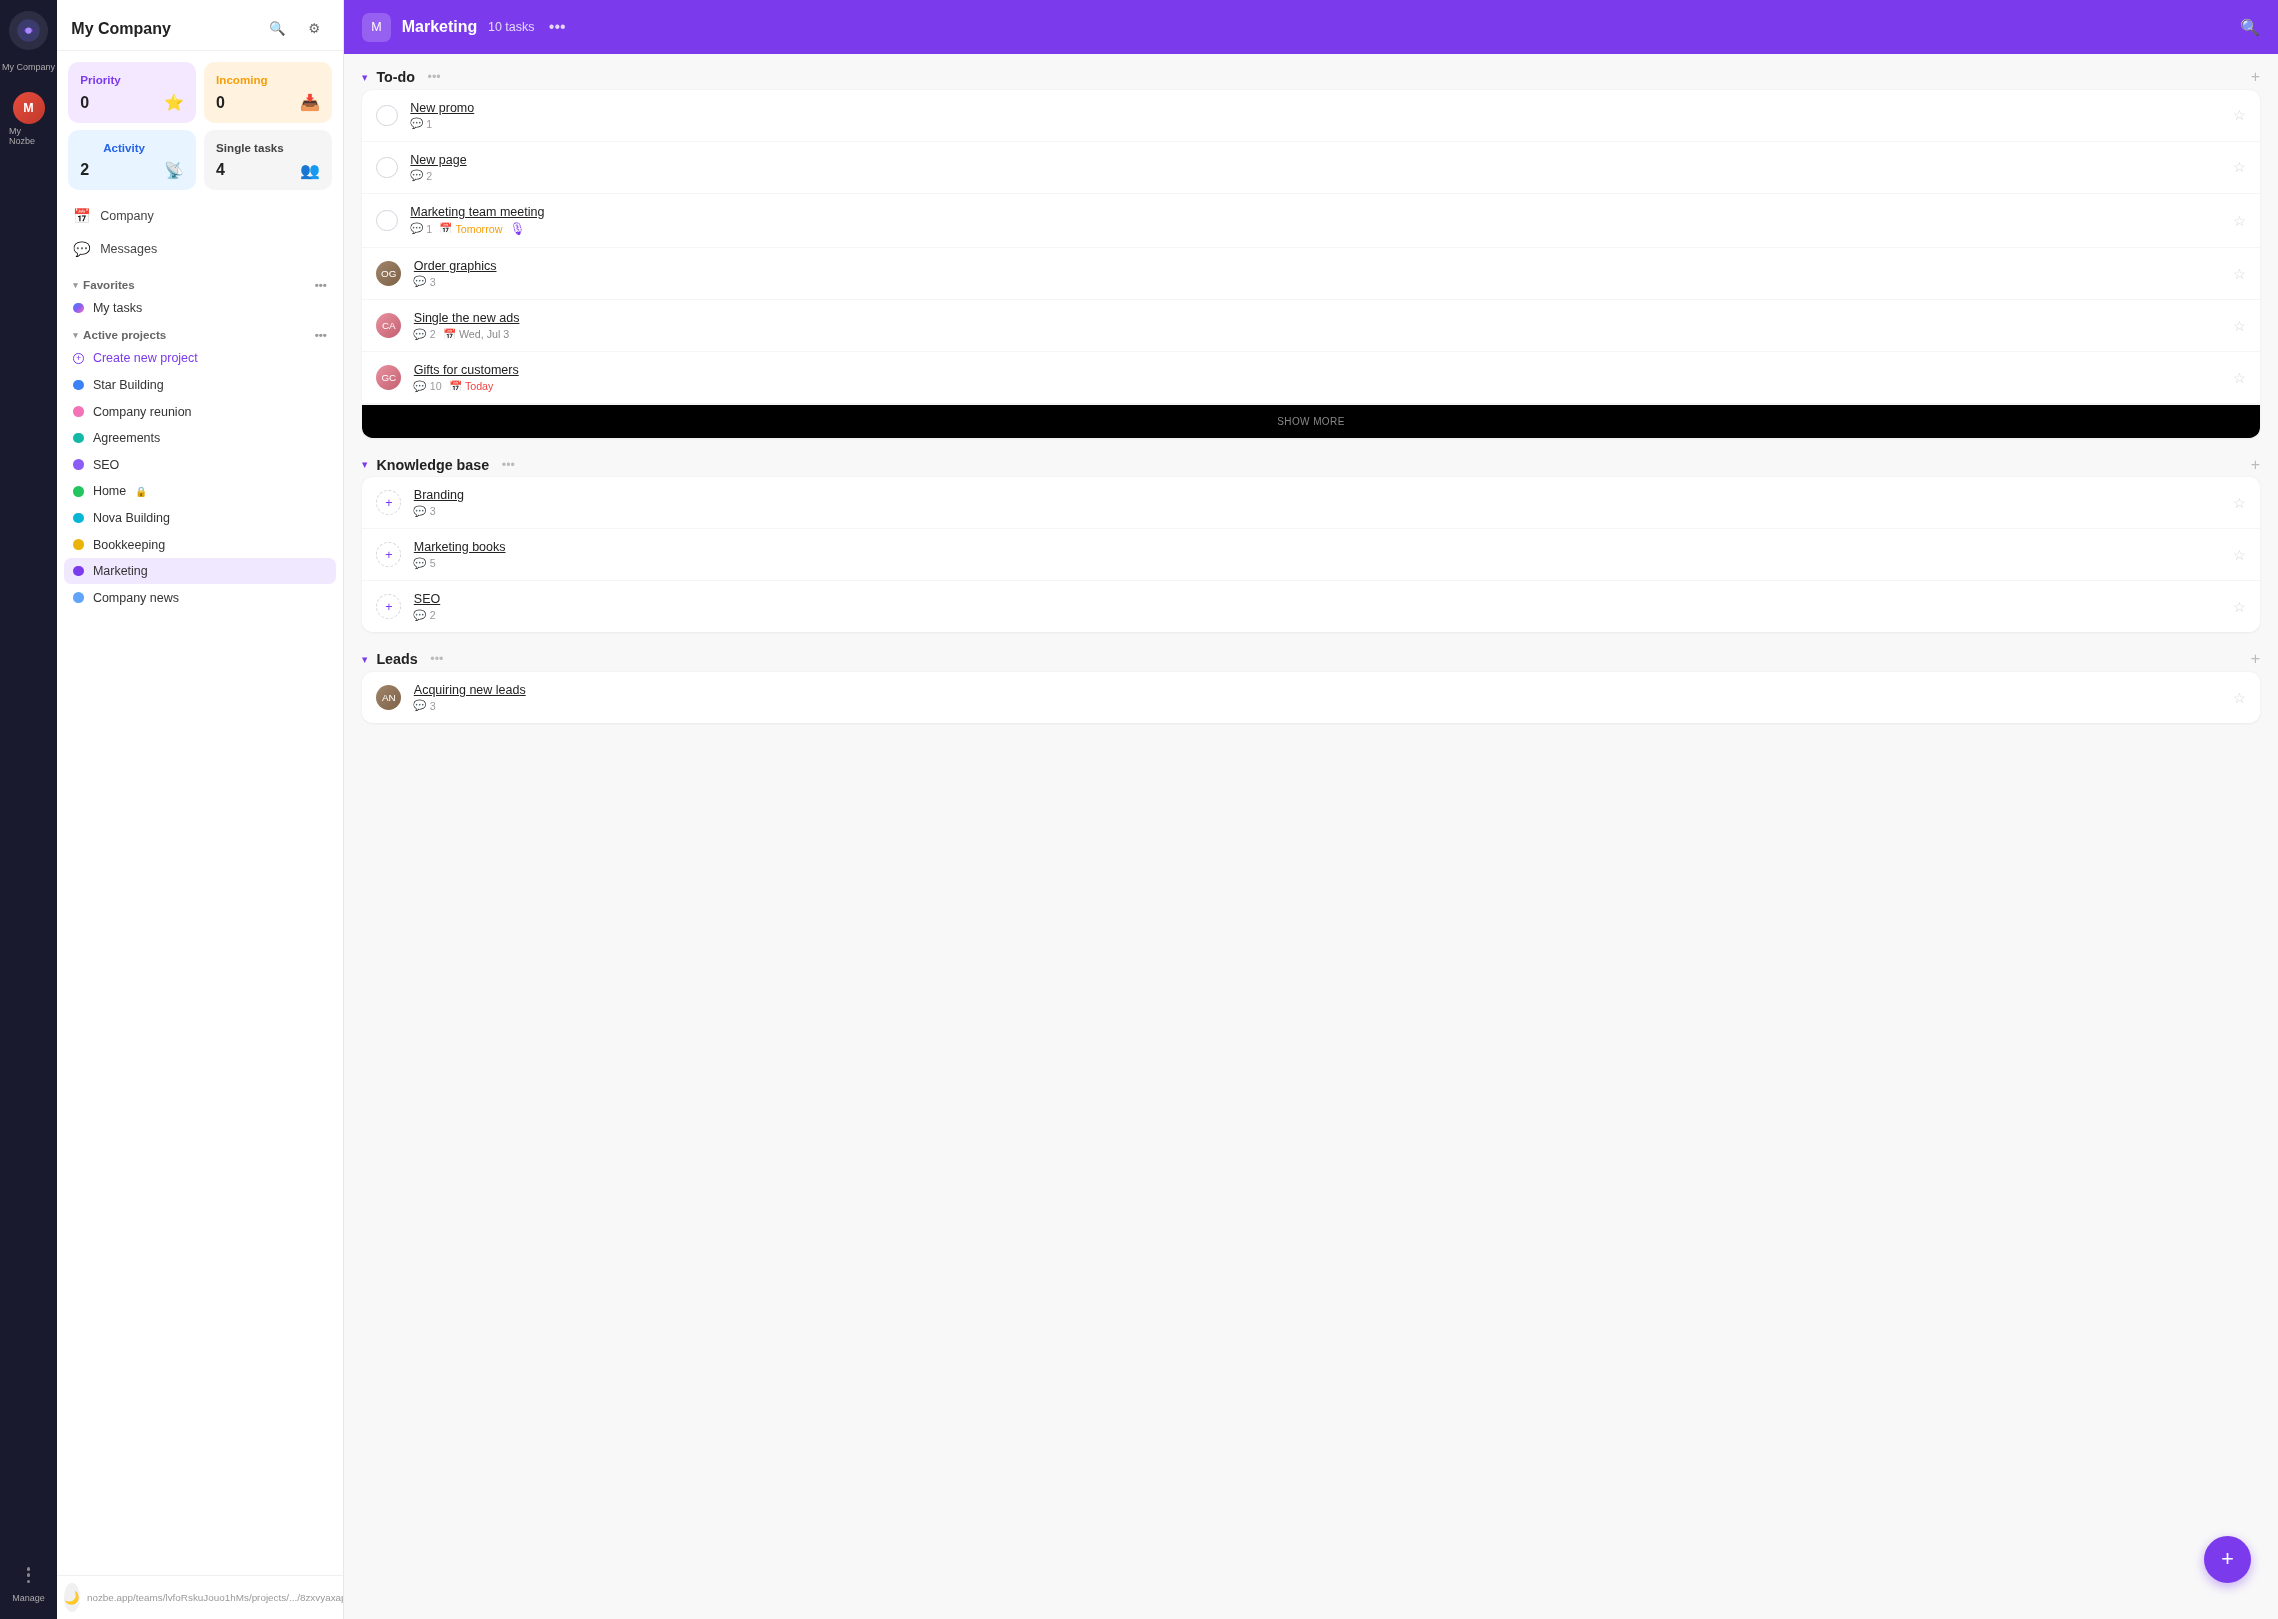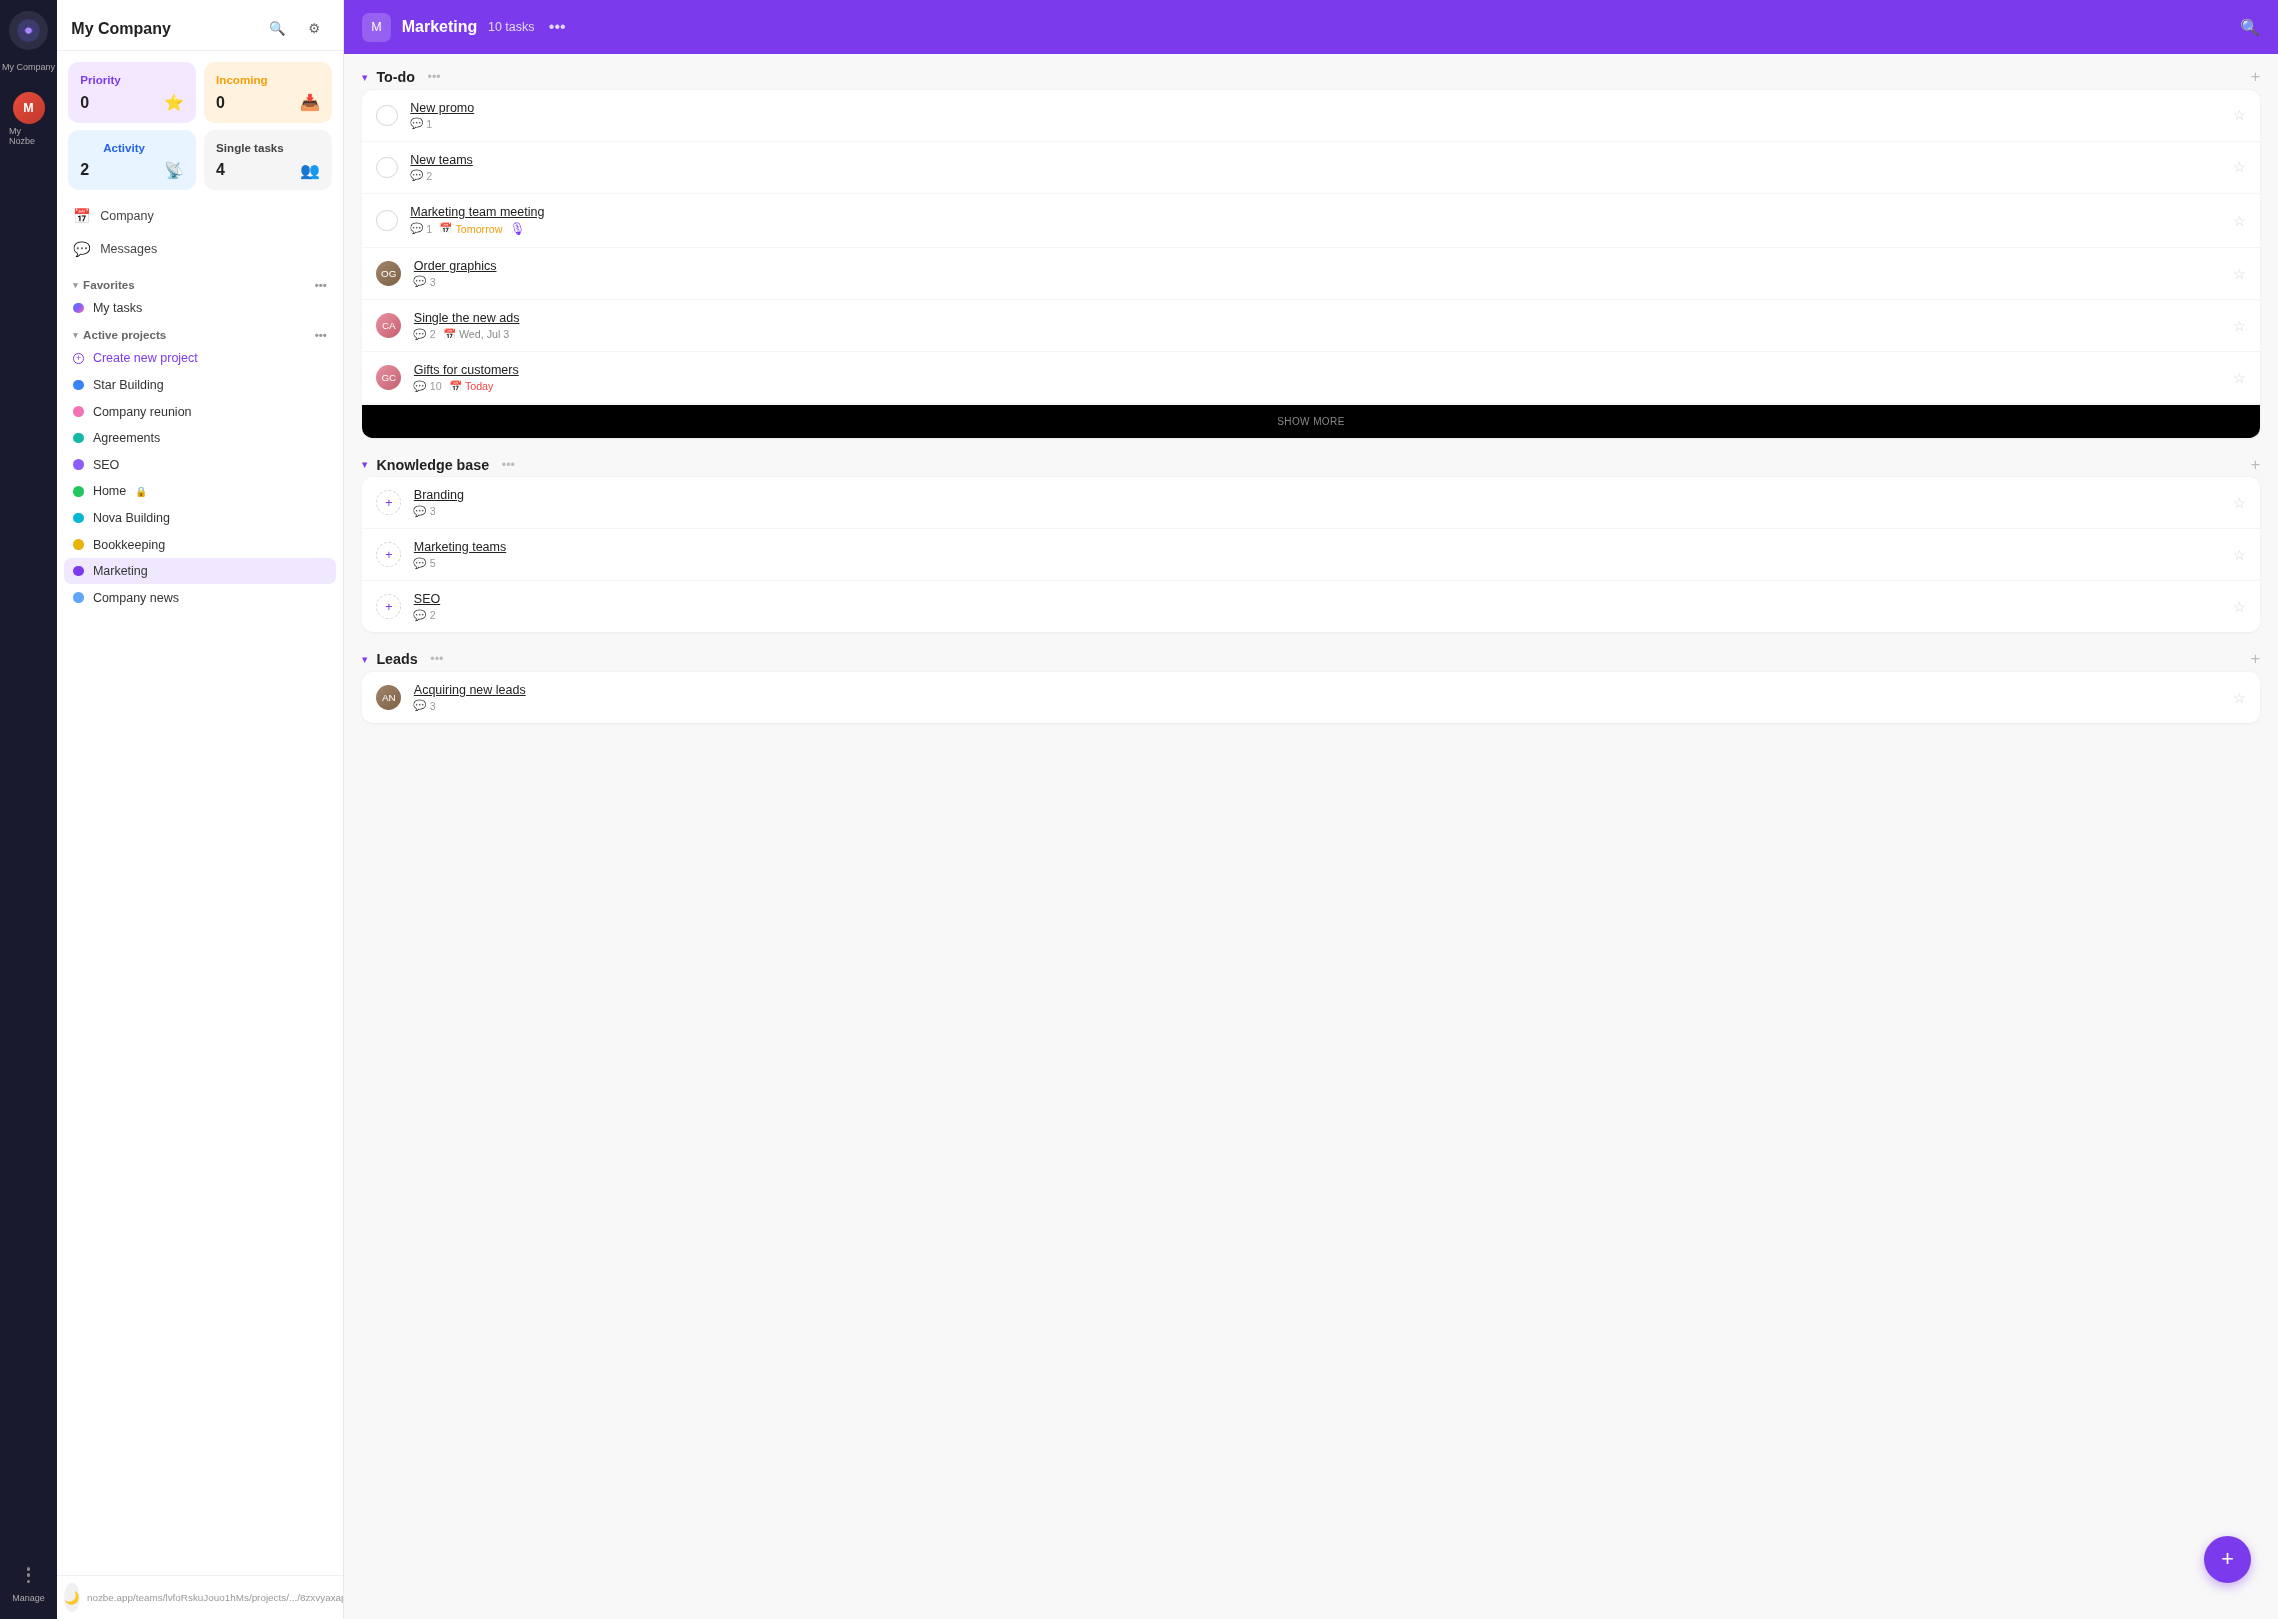--- a/index.html
+++ b/index.html
@@ -432,21 +432,21 @@
                 <span>1</span>
               </span>
             </div>
           </div>
           <span class="task-star">☆</span>
         </div>
         
         <div class="task-item">
           <div class="task-checkbox"></div>
           <div class="task-body">
-            <div class="task-name">New teams</div>
+            <div class="task-name">New page</div>
             <div class="task-meta">
               <span class="task-meta-item">
                 <span>💬</span>
                 <span>2</span>
               </span>
             </div>
           </div>
           <span class="task-star">☆</span>
         </div>
         
@@ -541,21 +541,21 @@
                 <span>3</span>
               </span>
             </div>
           </div>
           <span class="task-star">☆</span>
         </div>
 
         <div class="task-item">
           <div class="task-avatar-placeholder">+</div>
           <div class="task-body">
-            <div class="task-name">Marketing teams</div>
+            <div class="task-name">Marketing books</div>
             <div class="task-meta">
               <span class="task-meta-item">
                 <span>💬</span>
                 <span>5</span>
               </span>
             </div>
           </div>
           <span class="task-star">☆</span>
         </div>
 

